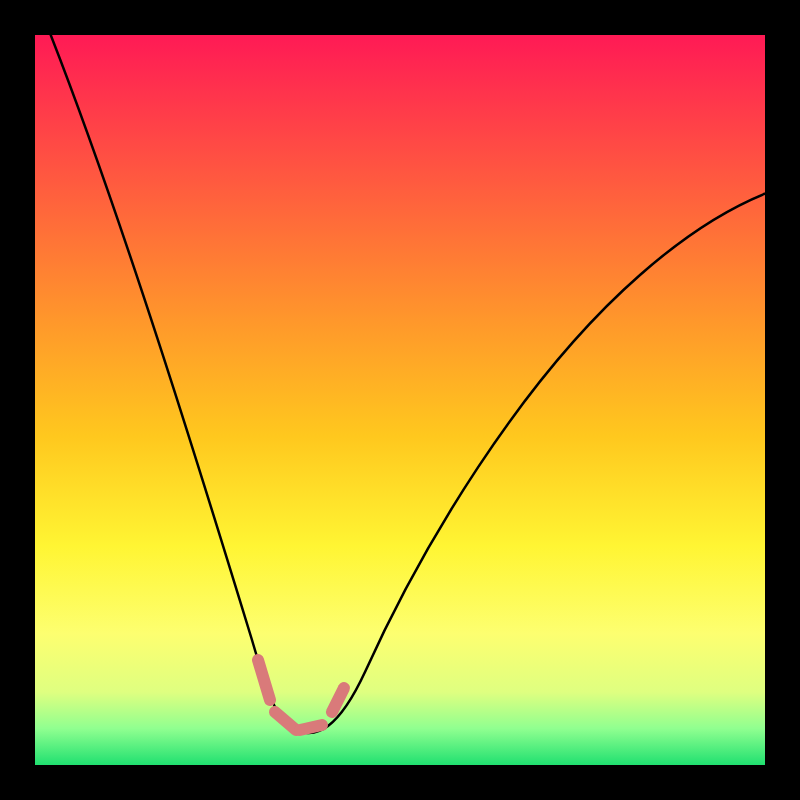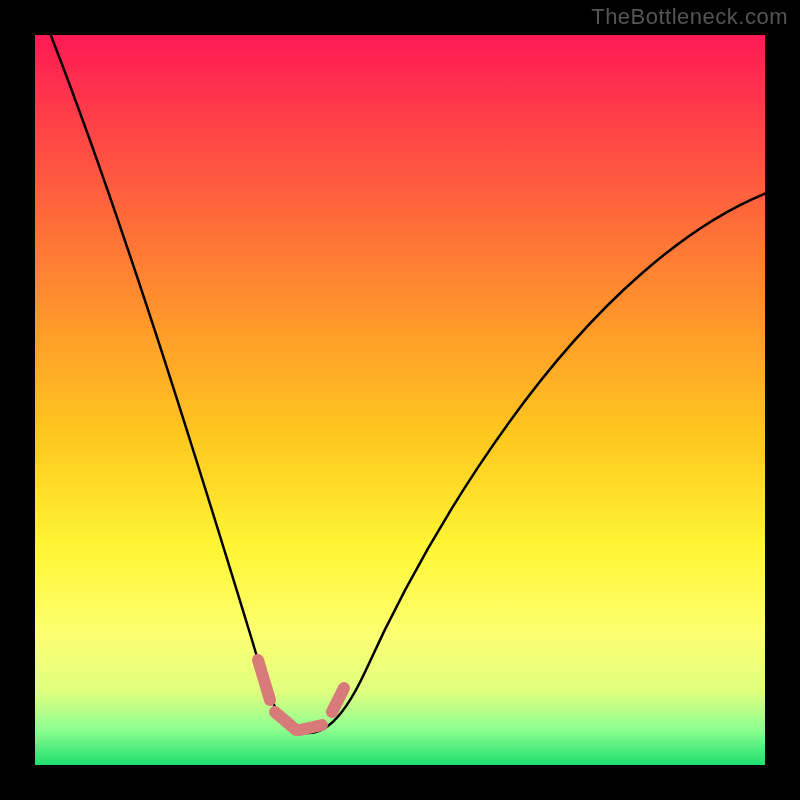--- a/index.html
+++ b/index.html
@@ -32,21 +32,20 @@
     inset: 0;
     width: 800px;
     height: 800px;
     display: block;
   }
 </style>
 </head>
 <body>
 <div class="frame">
 
-  <div class="watermark">TheBottleneck.com</div>
 
   <svg class="plot" viewBox="0 0 800 800">
     <defs>
       <linearGradient id="bgGrad" x1="0" y1="0" x2="0" y2="1">
         <stop offset="0%" stop-color="#ff1a55"></stop>
         <stop offset="10%" stop-color="#ff3a4a"></stop>
         <stop offset="25%" stop-color="#ff6a3a"></stop>
         <stop offset="40%" stop-color="#ff9a2a"></stop>
         <stop offset="55%" stop-color="#ffc81e"></stop>
         <stop offset="70%" stop-color="#fff533"></stop>

